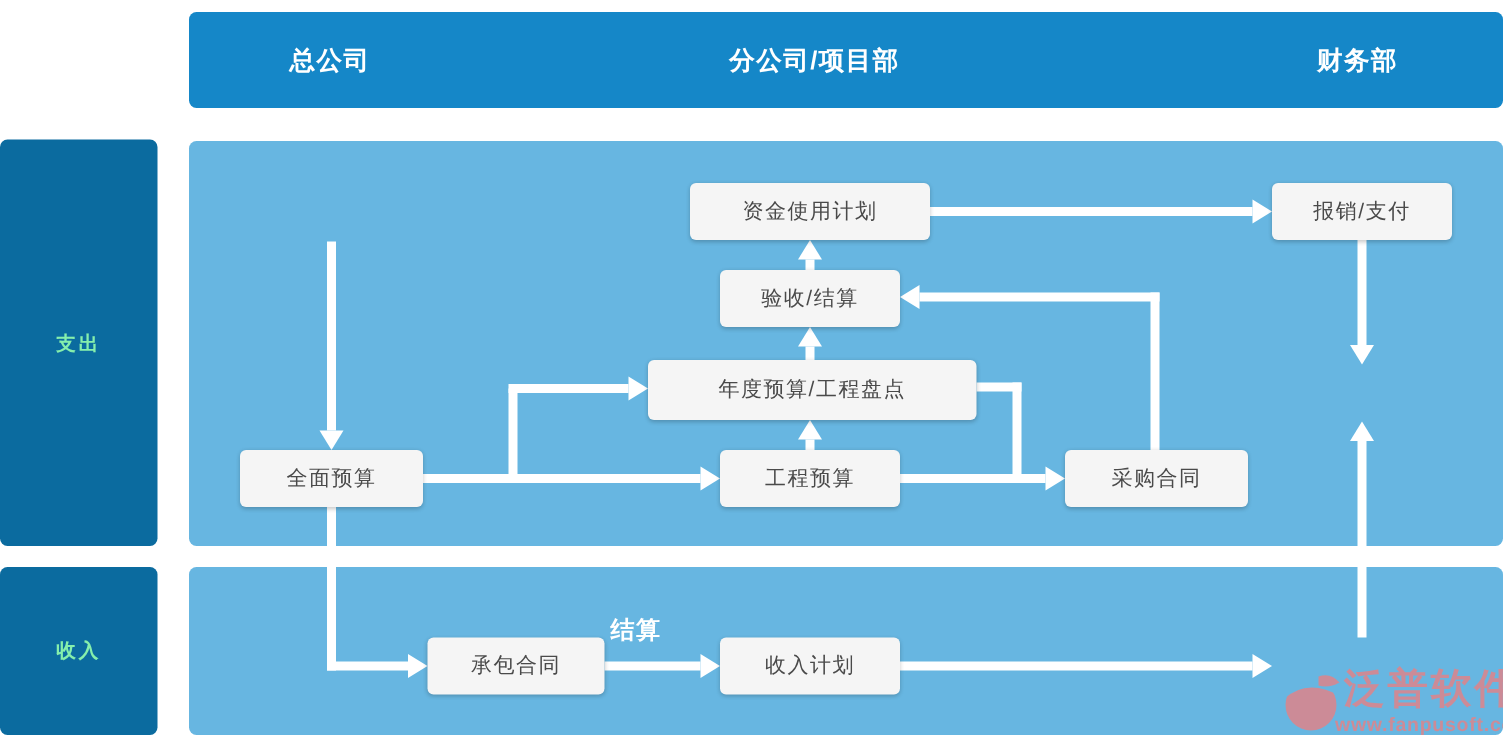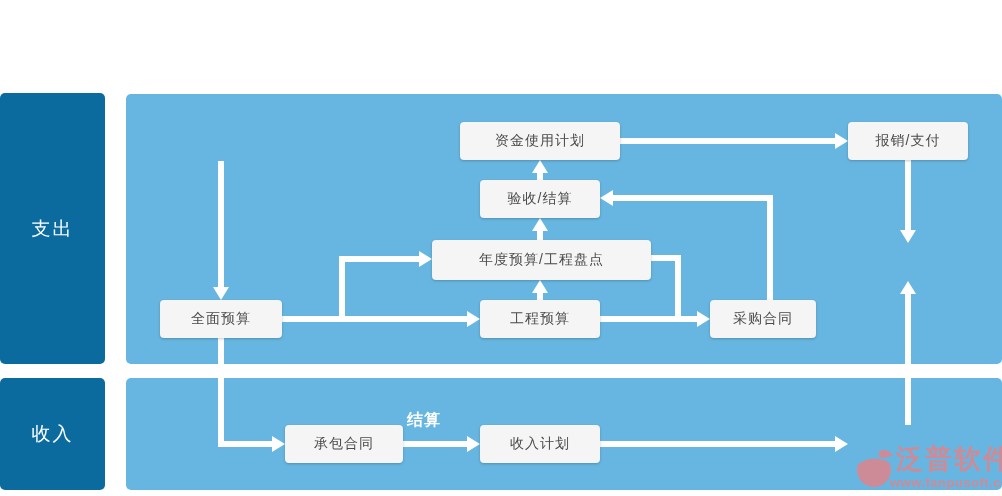--- a/index.html
+++ b/index.html
@@ -6,21 +6,21 @@
   #canvas{
     position:relative;width:1002px;height:496px;background:#ffffff;overflow:hidden;
     font-family:"Liberation Sans","DejaVu Sans",sans-serif;
   }
   
   .header-bar{position:absolute;left:126px;top:8px;width:876px;height:64px;background:#1587c8;border-radius:5px;}
   .header-col{position:absolute;top:0;height:64px;display:flex;align-items:center;justify-content:center;
     color:#ffffff;font-size:17px;font-weight:bold;letter-spacing:1px;}
   
   .lane-label{position:absolute;left:0;width:105px;background:#0b6b9f;border-radius:5px;
-    display:flex;align-items:center;justify-content:center;color:#ffffff;font-size:19px;font-weight:normal;letter-spacing:2px;}
+    display:flex;align-items:center;justify-content:center;color:#86efac;font-size:13px;font-weight:bold;letter-spacing:2px;}
   
   .panel{position:absolute;left:126px;width:876px;background:#67b6e1;border-radius:5px;}
   
   .node{position:absolute;background:#f5f5f5;border-radius:4px;box-shadow:0 1px 3px rgba(0,0,0,.22);
     display:flex;align-items:center;justify-content:center;font-size:14px;color:#4a4a4a;letter-spacing:1px;}
   
   .hline{position:absolute;height:6px;background:#ffffff;}
   .vline{position:absolute;width:6px;background:#ffffff;}
   .ah{position:absolute;width:0;height:0;}
   .ah-r{border-top:8px solid transparent;border-bottom:8px solid transparent;border-left:13px solid #ffffff;}
@@ -32,20 +32,25 @@
   .watermark{position:absolute;left:856px;top:443px;width:148px;height:53px;opacity:.88;}
   .wm-brand{position:absolute;left:40px;top:-2px;font-size:27px;font-weight:bold;color:#db868d;letter-spacing:2px;white-space:nowrap;}
   .wm-url{position:absolute;left:34px;top:32px;font-size:13px;font-weight:bold;color:#db868d;letter-spacing:.5px;white-space:nowrap;}
   .wm-icon{position:absolute;left:0;top:5px;}
 </style>
 </head>
 <body>
 
 <div id="canvas">
 
+  <div class="header-bar">
+    <div class="header-col" style="left:34px;width:120px;">总公司</div>
+    <div class="header-col" style="left:317px;width:200px;">分公司/项目部</div>
+    <div class="header-col" style="left:719px;width:120px;">财务部</div>
+  </div>
 
   <div class="lane-label" style="top:93px;height:271px;">支出</div>
   <div class="lane-label" style="top:378px;height:112px;">收入</div>
 
   <div class="panel" style="top:94px;height:270px;"></div>
   <div class="panel" style="top:378px;height:112px;"></div>
 
   <div>
     <div class="vline" style="left:218px;top:161px;height:126px;"></div>
     <div class="ah ah-d" style="left:213px;top:287px;"></div>
@@ -118,21 +123,21 @@
     <div class="hline" style="left:600px;top:441px;width:235px;"></div>
     <div class="ah ah-r" style="left:835px;top:436px;"></div>
   </div>
 
   <div class="node" style="left:848px;top:122px;width:120px;height:38px;">报销/支付</div>
   <div class="node" style="left:460px;top:122px;width:160px;height:38px;">资金使用计划</div>
   <div class="node" style="left:480px;top:180px;width:120px;height:38px;">验收/结算</div>
   <div class="node" style="left:432px;top:240px;width:219px;height:40px;">年度预算/工程盘点</div>
   <div class="node" style="left:160px;top:300px;width:122px;height:38px;">全面预算</div>
   <div class="node" style="left:480px;top:300px;width:120px;height:38px;">工程预算</div>
-  <div class="node" style="left:710px;top:300px;width:106px;height:38px;">采购合同</div>
+  <div class="node" style="left:710px;top:300px;width:122px;height:38px;">采购合同</div>
   <div class="node" style="left:285px;top:425px;width:118px;height:38px;">承包合同</div>
   <div class="node" style="left:480px;top:425px;width:120px;height:38px;">收入计划</div>
 
   <div class="watermark">
     <svg class="wm-icon" width="38" height="40" viewBox="0 0 38 40">
       <defs>
         <mask id="wmmask">
           <rect width="38" height="40" fill="white"></rect>
           <path d="M-3 21 Q 14 2 39 17 L 39 6 Q 17 -9 -3 9 Z" fill="black"></path>
         </mask>

